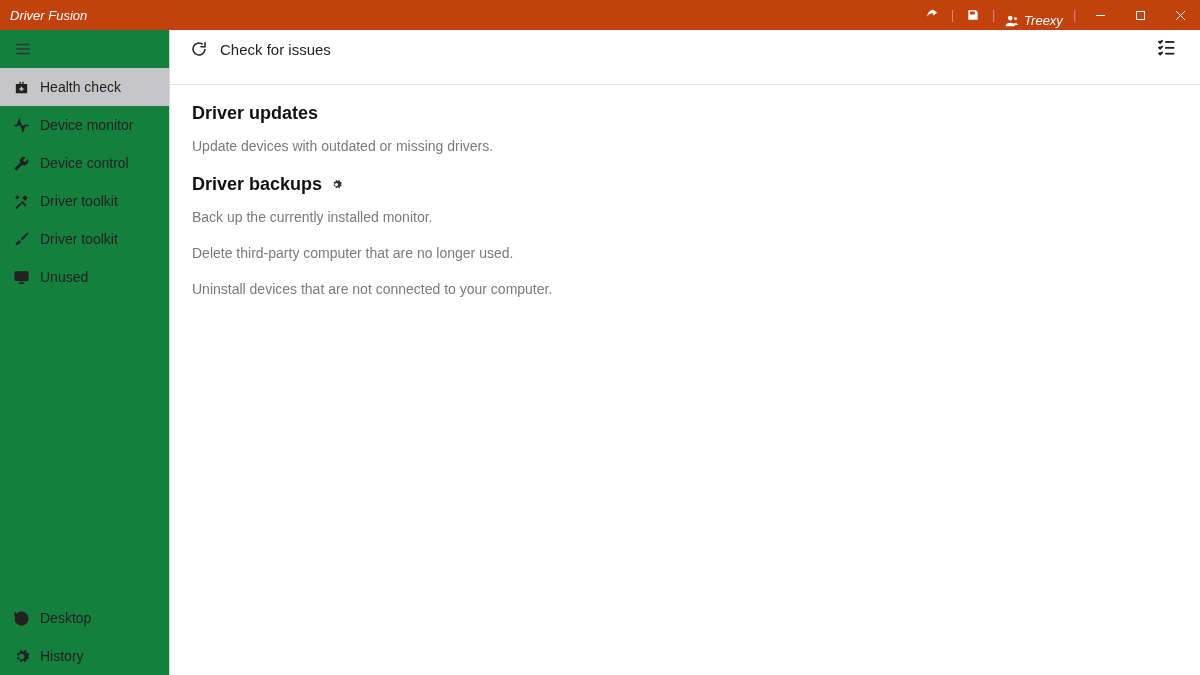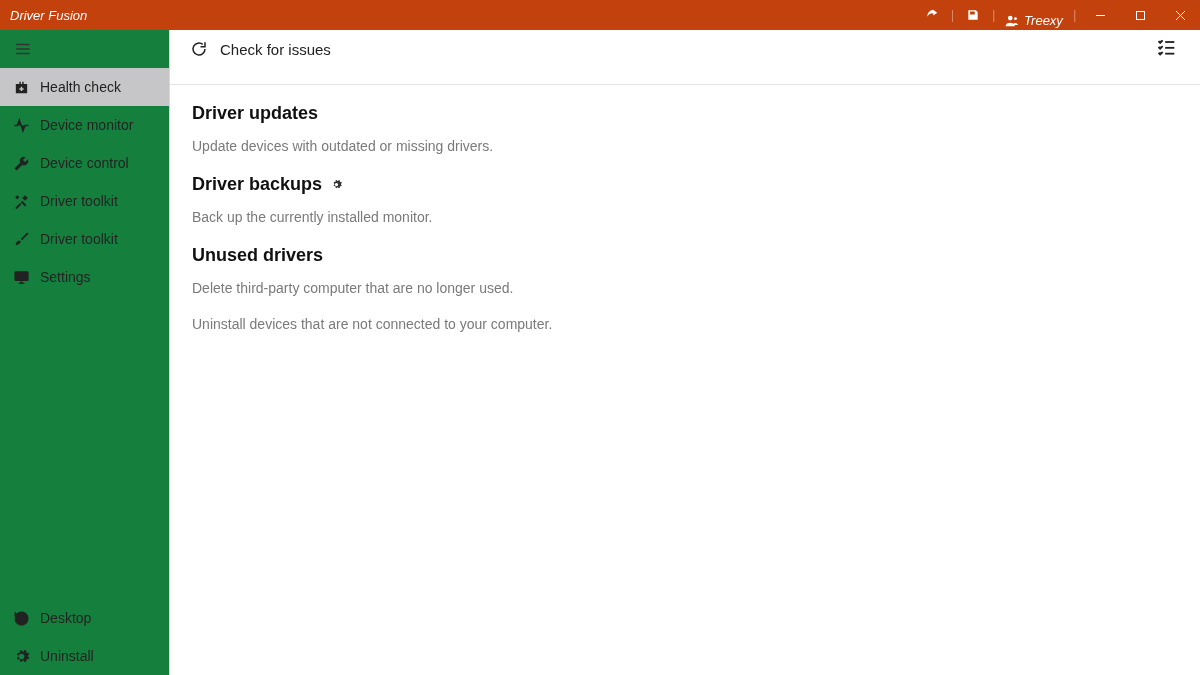--- a/index.html
+++ b/index.html
@@ -241,21 +241,21 @@
     </div>
 
     <div class="nav-item">
       <span class="icon">
         <svg viewBox="0 0 24 24" fill="none" stroke="#222" stroke-width="2">
             <rect x="3" y="4" width="18" height="12" rx="1"></rect>
             <line x1="8" y1="20" x2="16" y2="20"></line>
             <line x1="12" y1="16" x2="12" y2="20"></line>
           </svg>
       </span>
-      <span>Settings</span>
+      <span>Unused</span>
     </div>
 
     <div class="grow"></div>
 
     <div class="nav-item">
       <span class="icon">
         <svg viewBox="0 0 24 24" fill="none" stroke="#222" stroke-width="2">
             <path d="M3 12a9 9 0 1 0 3-6.7L3 8"></path>
             <polyline points="3,3 3,8 8,8"></polyline>
             <polyline points="12,7 12,12 16,14"></polyline>
@@ -263,21 +263,21 @@
       </span>
       <span>Desktop</span>
     </div>
 
     <div class="nav-item">
       <span class="icon">
         <svg viewBox="0 0 24 24">
             <path d="M12 8a4 4 0 1 0 0 8 4 4 0 0 0 0-8zm9 4l2 1-1 3-2-.5a8 8 0 0 1-1.3 1.3l.5 2-3 1-1-2a8 8 0 0 1-1.8 0l-1 2-3-1 .5-2A8 8 0 0 1 8.6 16L6.6 16.5l-1-3 2-1a8 8 0 0 1 0-1.8l-2-1 1-3 2 .5A8 8 0 0 1 9.9 5.9l-.5-2 3-1 1 2a8 8 0 0 1 1.8 0l1-2 3 1-.5 2a8 8 0 0 1 1.3 1.3l2-.5 1 3-2 1a8 8 0 0 1 0 1.8z"></path>
           </svg>
       </span>
-      <span>Uninstall</span>
+      <span>History</span>
     </div>
   </div>
 
   <div class="main">
     <div class="toolbar">
       <div class="check">
         <svg viewBox="0 0 24 24">
             <path d="M20 12a8 8 0 1 1-3-6.2"></path>
             <polyline points="20,3 20,9 14,9" fill="none"></polyline>
           </svg>
@@ -309,23 +309,20 @@
         <h2>
           <span>Driver backups</span>
           <svg viewBox="0 0 24 24">
               <path d="M12 9a3 3 0 1 0 0 6 3 3 0 0 0 0-6zm8 3l1.7.9-.9 2.5-1.8-.4a7 7 0 0 1-1.1 1.1l.4 1.8-2.5.9L15 17a7 7 0 0 1-1.5 0l-.9 1.7-2.5-.9.4-1.8a7 7 0 0 1-1.1-1.1l-1.8.4-.9-2.5L8.4 12a7 7 0 0 1 0-1.5L6.7 9.6l.9-2.5 1.8.4a7 7 0 0 1 1.1-1.1L10.1 4.6l2.5-.9.9 1.7a7 7 0 0 1 1.5 0l.9-1.7 2.5.9-.4 1.8a7 7 0 0 1 1.1 1.1l1.8-.4.9 2.5-1.7.9a7 7 0 0 1 0 1.5z"></path>
             </svg>
         </h2>
         <p>Back up the currently installed monitor.</p>
       </div>
 
       <div class="section">
-        <h2>
-          <span>Unused drivers</span>
-        </h2>
         <p>Delete third-party computer that are no longer used.</p>
       </div>
 
       <div class="section">
         <p>Uninstall devices that are not connected to your computer.</p>
       </div>
 
     </div>
   </div>
 </div>

